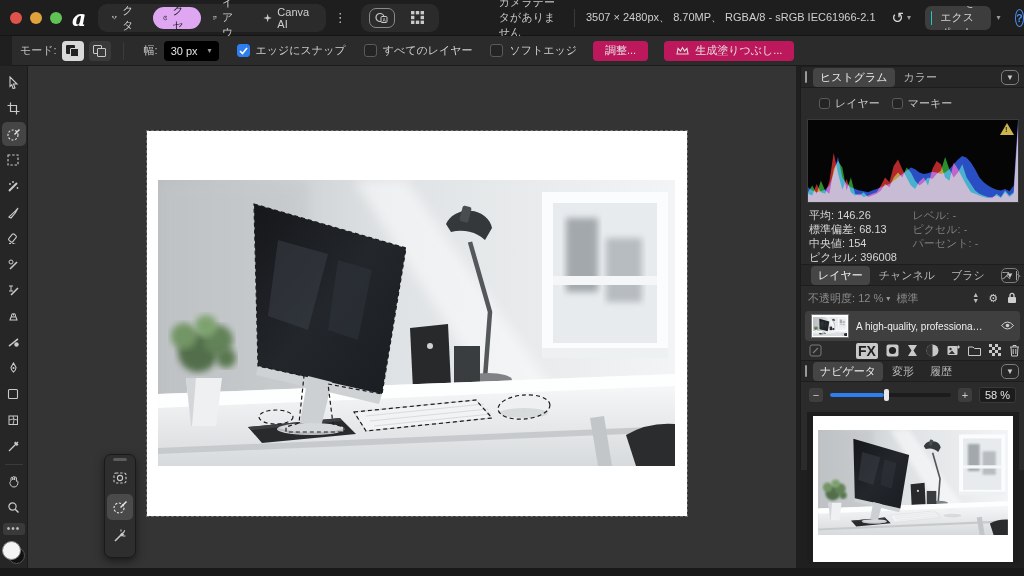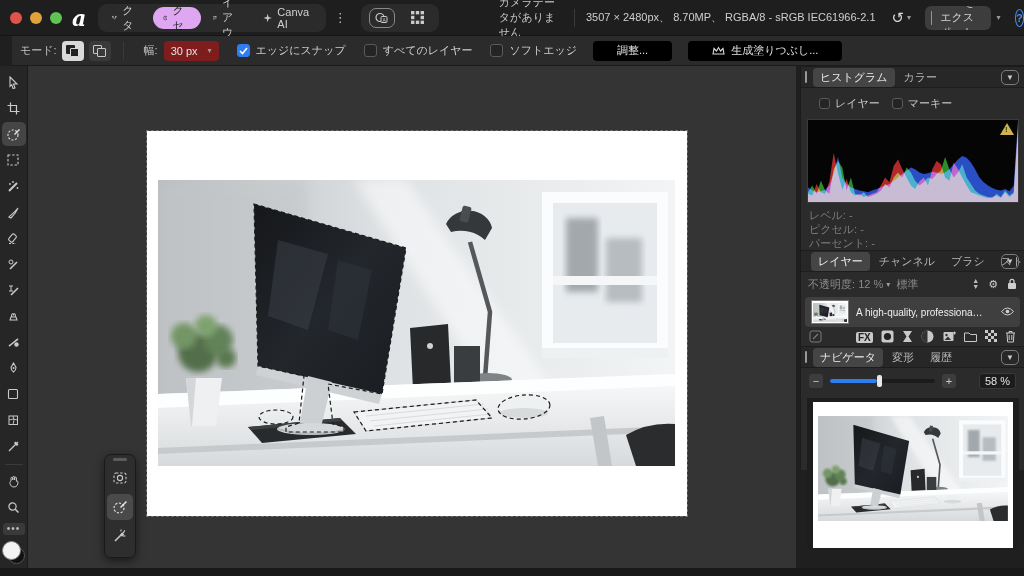--- a/index.html
+++ b/index.html
@@ -43,27 +43,27 @@
     border-bottom:1px solid #1a1a1a; display:flex; align-items:center; }
   .ctx-label { color:#c4c4c4; margin-left:8px; }
   .modebtn { width:22px; height:20px; border-radius:4px; margin-left:5px; position:relative; }
   .modebtn.sel { background:#d9d9d9; }
   .modebtn.unsel { background:#3a3a3a; }
   .sq { position:absolute; width:9px; height:9px; border-radius:1px; }
   .modebtn.sel .sq1 { left:4px; top:4px; background:#222; }
   .modebtn.sel .sq2 { left:8px; top:7px; background:#222; border:1px solid #d9d9d9; }
   .modebtn.unsel .sq1 { left:4px; top:4px; border:1px solid #c9c9c9; }
   .modebtn.unsel .sq2 { left:8px; top:7px; border:1px solid #c9c9c9; background:#3a3a3a; }
-  .width-field { display:flex; align-items:center; gap:10px; background:#7f1d1d; border-radius:4px;
+  .width-field { display:flex; align-items:center; gap:10px; background:#000000; border-radius:4px;
     height:20px; padding:0 7px; margin-left:6px; color:#e4e4e4; }
   .chk { display:flex; align-items:center; gap:6px; margin-left:18px; color:#d0d0d0; }
   .box { width:13px; height:13px; border-radius:3px; border:1px solid #5a5a5a; background:#242424; }
   .box.on { background:#2e7ef0; border-color:#2e7ef0; display:flex; align-items:center; justify-content:center; }
-  .ctxbtn { background:#000000; border-radius:4px; height:20px; display:flex; align-items:center;
-    padding:0 24px; margin-left:16px; color:#e2e2e2; gap:6px; }
+  .ctxbtn { background:#be185d; border-radius:4px; height:20px; display:flex; align-items:center;
+    padding:0 12px; margin-left:16px; color:#e2e2e2; gap:6px; }
 
   
   .toolrail { position:absolute; left:0; top:66px; width:28px; height:510px; background:#262626;
     border-right:1px solid #1b1b1b; display:flex; flex-direction:column; align-items:center; padding-top:4px; }
   .tool { width:24px; height:24px; display:flex; align-items:center; justify-content:center;
     margin-bottom:2px; border-radius:5px; color:#c9c9c9; }
   .tool.active { background:#454545; }
   .tool svg { display:block; }
   .rail-sep { width:18px; height:1px; background:#3a3a3a; margin:4px 0; }
   .more-dots { color:#bdbdbd; letter-spacing:1px; font-size:10px; background:#3a3a3a; border-radius:3px;
@@ -124,29 +124,29 @@
   .layer-row { display:flex; align-items:center; height:30px; margin:1px 4px; background:#3f3f3f;
     border-radius:4px; padding:0 6px; gap:7px; }
   .l-thumb { position:relative; width:38px; height:24px; background:#fff; border:1px solid #777; overflow:hidden; }
   .l-thumb svg { display:block; margin:2px auto 0 auto; }
   .l-name { color:#efefef; white-space:nowrap; overflow:hidden; text-overflow:ellipsis; width:128px; font-size:10px; }
   .eye { margin-left:auto; color:#cfcfcf; }
   .layer-icons { display:flex; align-items:center; height:18px; padding:0 8px; gap:8px; color:#c9c9c9; }
   .li-left { color:#7a7a7a; }
   .li-mid { display:flex; gap:8px; margin-left:26px; align-items:center; }
   .li-right { display:flex; gap:8px; margin-left:auto; align-items:center; }
-  .fxbadge { font-size:10px; font-weight:bold; background:#c9c9c9; color:#222; border-radius:2px; padding:0 2px; }
+  .fxbadge { font-size:14px; font-weight:bold; background:#c9c9c9; color:#222; border-radius:2px; padding:0 2px; }
 
   .nav-zoom { display:flex; align-items:center; height:26px; padding:0 8px; gap:7px; }
   .zbtn { width:14px; height:14px; border-radius:3px; background:#3d3d3d; color:#ccc; display:flex;
     align-items:center; justify-content:center; font-size:11px; line-height:10px; }
   .ztrack { position:relative; flex:1; height:4px; background:#1c1c1c; border-radius:2px; }
   .zfill { position:absolute; left:0; top:0; height:4px; width:45%; background:#2e7ef0; border-radius:2px; }
   .zthumb { position:absolute; left:45%; top:-4px; width:5px; height:12px; background:#e8e8e8; border-radius:2px; }
-  .zval { background:#1c1c1c; border:1px solid #3a3a3a; border-radius:3px; padding:1px 5px; color:#e3e3e3;margin-left:16px; }
+  .zval { background:#1c1c1c; border:1px solid #3a3a3a; border-radius:3px; padding:1px 5px; color:#e3e3e3; }
   .nav-preview { position:relative; margin:4px 6px; width:212px; height:152px; background:#1d1d1d; overflow:hidden; }
   .nav-page { position:absolute; left:6px; top:4px; width:200px; height:146px; background:#fff; }
   .nav-page svg { display:block; margin:14px auto 0 auto; }
 
   .bottomstrip { position:absolute; left:0; top:568px; width:1024px; height:8px; background:#191919; }
 
   .ants { animation: march 1s linear infinite; }
   @keyframes march { to { stroke-dashoffset:-10; } }
 </style>
 </head>
@@ -524,20 +524,26 @@
     </div>
     <div class="histbox">
       <svg id="histSvg" width="210" height="82" viewBox="0 0 210 82">
           <path d="M0,82 L0.0,67.2 L4.3,70.5 L8.6,72.2 L12.9,71.3 L17.1,69.7 L21.4,65.6 L25.7,53.3 L30.0,36.9 L34.3,57.4 L38.6,64.0 L42.9,67.2 L47.1,68.9 L51.4,70.5 L55.7,71.3 L60.0,72.2 L64.3,70.5 L68.6,68.9 L72.9,67.2 L77.1,65.6 L81.4,64.0 L85.7,60.7 L90.0,57.4 L94.3,54.1 L98.6,50.8 L102.9,47.6 L107.1,49.2 L111.4,52.5 L115.7,54.1 L120.0,53.3 L124.3,51.7 L128.6,52.5 L132.9,54.1 L137.1,52.5 L141.4,49.2 L145.7,44.3 L150.0,39.4 L154.3,36.1 L158.6,37.7 L162.9,42.6 L167.1,49.2 L171.4,57.4 L175.7,62.3 L180.0,65.6 L184.3,68.1 L188.6,69.7 L192.9,70.5 L197.1,68.9 L201.4,71.3 L205.7,65.6 L210.0,0.0 L210,82 Z" fill="#2a52d8" opacity="0.9" style="mix-blend-mode: screen;"></path>
           <path d="M0,82 L0.0,73.8 L4.3,75.4 L8.6,64.0 L12.9,72.2 L17.1,73.8 L21.4,61.5 L25.7,32.8 L30.0,53.3 L34.3,69.7 L38.6,59.0 L42.9,72.2 L47.1,75.4 L51.4,73.8 L55.7,77.1 L60.0,75.4 L64.3,73.8 L68.6,72.2 L72.9,65.6 L77.1,57.4 L81.4,62.3 L85.7,45.9 L90.0,39.4 L94.3,49.2 L98.6,57.4 L102.9,65.6 L107.1,68.9 L111.4,61.5 L115.7,57.4 L120.0,65.6 L124.3,49.2 L128.6,41.0 L132.9,44.3 L137.1,57.4 L141.4,60.7 L145.7,42.6 L150.0,49.2 L154.3,57.4 L158.6,65.6 L162.9,72.2 L167.1,73.8 L171.4,75.4 L175.7,77.1 L180.0,77.9 L184.3,77.1 L188.6,75.4 L192.9,77.9 L197.1,72.2 L201.4,77.1 L205.7,73.8 L210.0,4.1 L210,82 Z" fill="#c42828" opacity="0.9" style="mix-blend-mode: screen;"></path>
           <path d="M0,82 L0.0,72.2 L4.3,65.6 L8.6,73.8 L12.9,60.7 L17.1,70.5 L21.4,73.8 L25.7,49.2 L30.0,41.0 L34.3,47.6 L38.6,70.5 L42.9,57.4 L47.1,73.8 L51.4,75.4 L55.7,72.2 L60.0,77.1 L64.3,75.4 L68.6,73.8 L72.9,70.5 L77.1,64.0 L81.4,67.2 L85.7,57.4 L90.0,52.5 L94.3,57.4 L98.6,47.6 L102.9,52.5 L107.1,60.7 L111.4,65.6 L115.7,62.3 L120.0,57.4 L124.3,59.0 L128.6,54.1 L132.9,50.8 L137.1,36.9 L141.4,49.2 L145.7,57.4 L150.0,52.5 L154.3,44.3 L158.6,57.4 L162.9,64.0 L167.1,70.5 L171.4,73.8 L175.7,75.4 L180.0,77.1 L184.3,77.9 L188.6,73.8 L192.9,77.1 L197.1,70.5 L201.4,75.4 L205.7,72.2 L210.0,8.2 L210,82 Z" fill="#2a9c2a" opacity="0.9" style="mix-blend-mode: screen;"></path>
         </svg>
       <div class="warn"></div>
     </div>
     <div class="stats">
+      <div class="col">
+        <div><span>平均:</span> <span>146.26</span></div>
+        <div><span>標準偏差:</span> <span>68.13</span></div>
+        <div><span>中央値:</span> <span>154</span></div>
+        <div><span>ピクセル:</span> <span>396008</span></div>
+      </div>
       <div class="col dim">
         <div><span>レベル:</span> <span>-</span></div>
         <div><span>ピクセル:</span> <span>-</span></div>
         <div><span>パーセント:</span> <span>-</span></div>
       </div>
     </div>
 
     <div class="phead">
       <div class="grip"></div>
       <div class="ptab sel">レイヤー</div>

